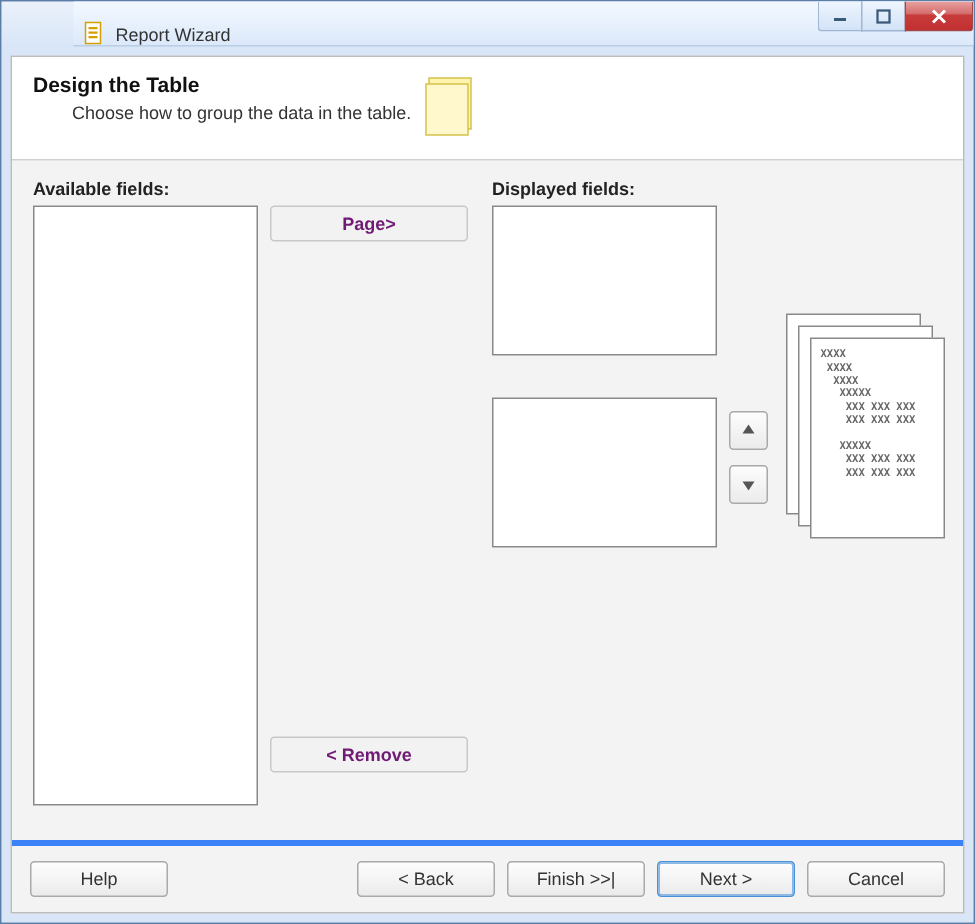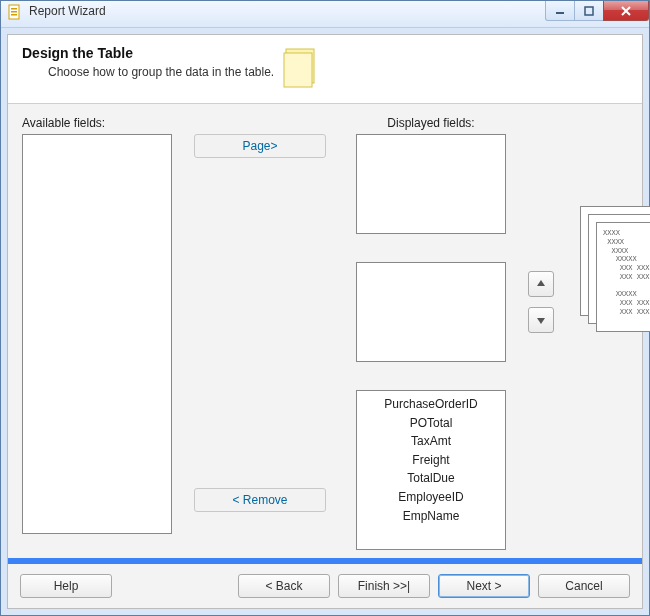--- a/index.html
+++ b/index.html
@@ -17,24 +17,25 @@
     height: 616px;
     border: 1px solid #5a7ea8;
     background: linear-gradient(to bottom, #eaf1fb, #d9e6f7 30px, #d9e6f7);
     display: flex;
     flex-direction: column;
   }
   .titlebar {
     height: 30px;
     background: linear-gradient(to bottom, #f3f8ff, #dce9fa);
     display: flex;
-    align-items: flex-start;
+    align-items: flex-end;
     padding: 3px 0 0 6px;
     border-bottom: 1px solid #b9cde6;
     position: relative;
+    margin-left: 48px;
   }
   .titlebar .app-icon {
     width: 16px; height: 16px;
     margin-right: 6px;
     display: inline-flex;
   }
   .titlebar .title {
     color: #333;
     font-size: 12px;
   }
@@ -95,22 +96,23 @@
   }
 
   .body-panel {
     flex: 1;
     padding: 12px 14px 8px 14px;
     position: relative;
   }
   .cols {
     display: grid;
     grid-template-columns: 150px 140px 150px 30px 1fr;
-    column-gap: 22px;
+    column-gap: 8px;
     height: 100%;
+    font-weight: bold;
   }
   .col-label {
     font-size: 12px;
     color: #222;
     margin-bottom: 4px;
   }
   .listbox {
     background: #fff;
     border: 1px solid #888;
     width: 100%;
@@ -132,21 +134,21 @@
     border-radius: 3px;
     font-size: 12px;
     color: #333;
     display: flex;
     align-items: center;
     justify-content: center;
     cursor: pointer;
     padding: 0 8px;
   }
   .btn.disabled {
-    color: #0369a1;
+    color: #701a75;
     background: #f2f2f2;
     border-color: #c8c8c8;
     cursor: default;
   }
   .btn.wide { width: 132px; }
   .arrow-btn {
     width: 26px; height: 26px;
     background: linear-gradient(to bottom, #fdfdfd, #ebebeb);
     border: 1px solid #a9a9a9;
     border-radius: 3px;
@@ -155,21 +157,20 @@
   }
   .mid-col {
     display: flex;
     flex-direction: column;
     justify-content: flex-start;
   }
   .mid-col .btn { margin-top: 0; }
   .displayed-col {
     display: flex;
     flex-direction: column;
-    text-align: center;
   }
   .arrows-col {
     display: flex;
     flex-direction: column;
     justify-content: flex-start;
     padding-top: 155px;
     gap: 10px;
   }
   .preview-col {
     display: flex;
@@ -177,28 +178,28 @@
     padding-top: 90px;
   }
   .preview {
     position: relative;
     width: 110px; height: 130px;
   }
   .preview .page {
     position: absolute;
     background: #fff;
     border: 1px solid #888;
-    width: 90px; height: 110px;
+    width: 90px; height: 134px;
   }
   .preview .p1 { left: 0; top: 0; }
   .preview .p2 { left: 8px; top: 8px; }
   .preview .p3 { left: 16px; top: 16px; padding: 6px; font-family: monospace; font-size: 7px; color: #666; line-height: 1.25; white-space: pre; }
 
   .footer {
-    border-top: 6px solid #3b82f6;
+    border-top: 4px solid #3b82f6;
     background: #f3f3f3;
     padding: 10px 12px;
     display: flex;
     justify-content: space-between;
     align-items: center;
   }
   .footer .right {
     display: flex;
     gap: 8px;
     align-items: center;
@@ -272,29 +273,20 @@
           <div style="height:122px"></div>
           <div class="btn wide disabled">&lt; Remove</div>
         </div>
 
         <div class="displayed-col">
           <div class="col-label">Displayed fields:</div>
           <div class="listbox page-box"></div>
           <div style="height:28px"></div>
           <div class="listbox group-box"></div>
           <div style="height:28px"></div>
-          <div class="listbox details-box">
-            <div>PurchaseOrderID</div>
-            <div>POTotal</div>
-            <div>TaxAmt</div>
-            <div>Freight</div>
-            <div>TotalDue</div>
-            <div>EmployeeID</div>
-            <div>EmpName</div>
-          </div>
         </div>
 
         <div class="arrows-col">
           <div class="arrow-btn">
             <svg width="12" height="12">
                 <path d="M6 2 L10 8 L2 8 Z" fill="#555"></path>
               </svg>
           </div>
           <div class="arrow-btn">
             <svg width="12" height="12">

